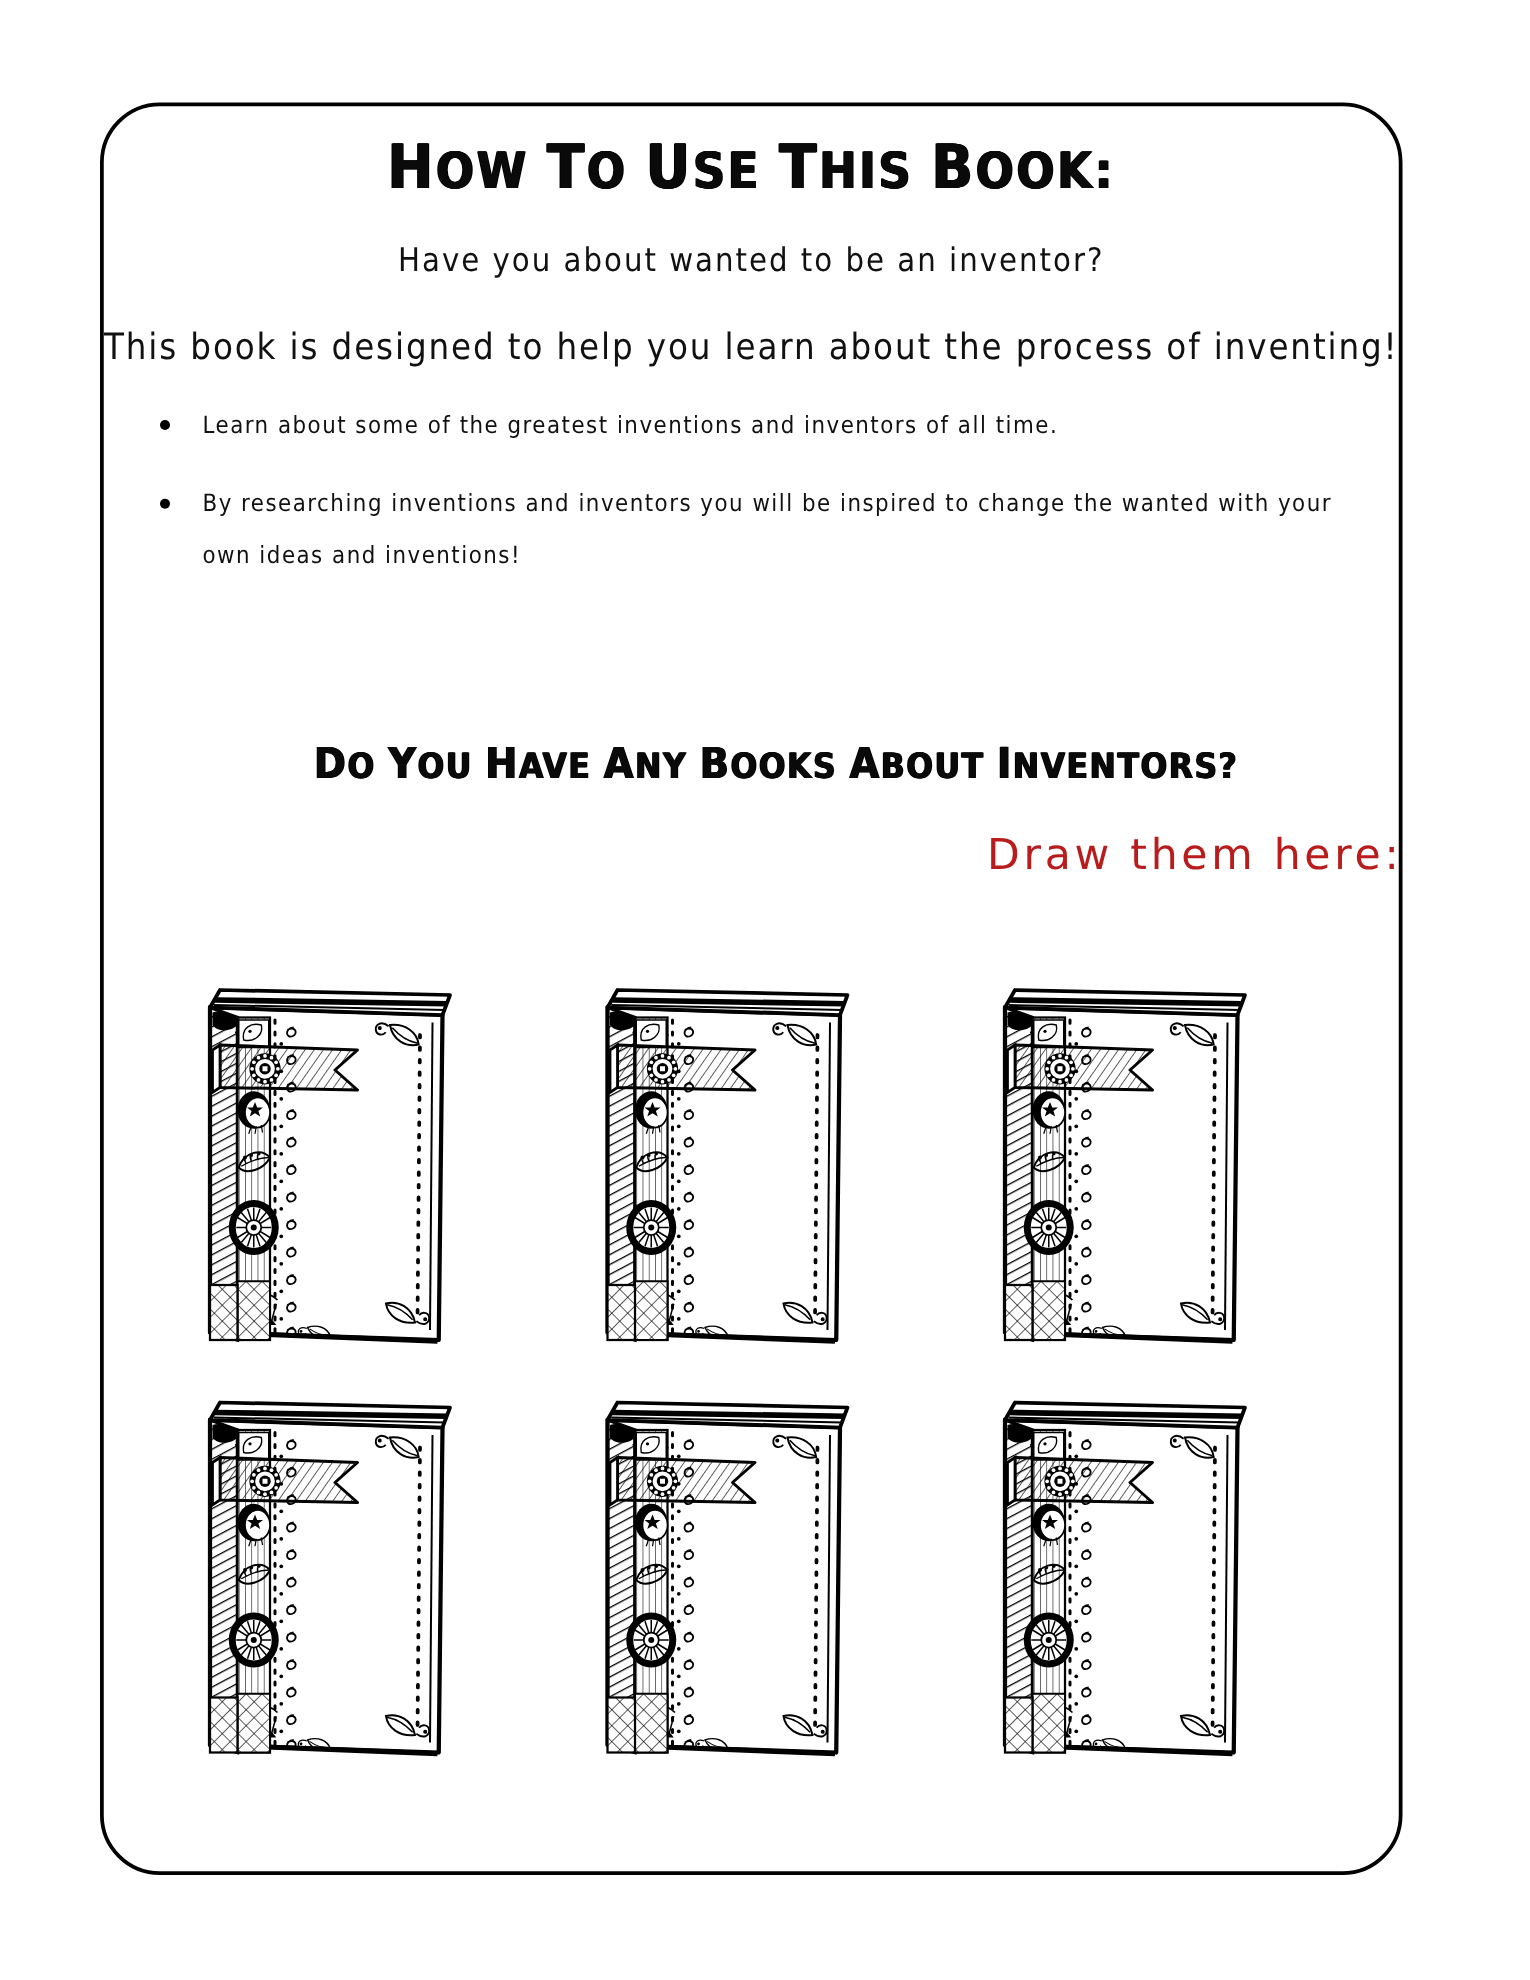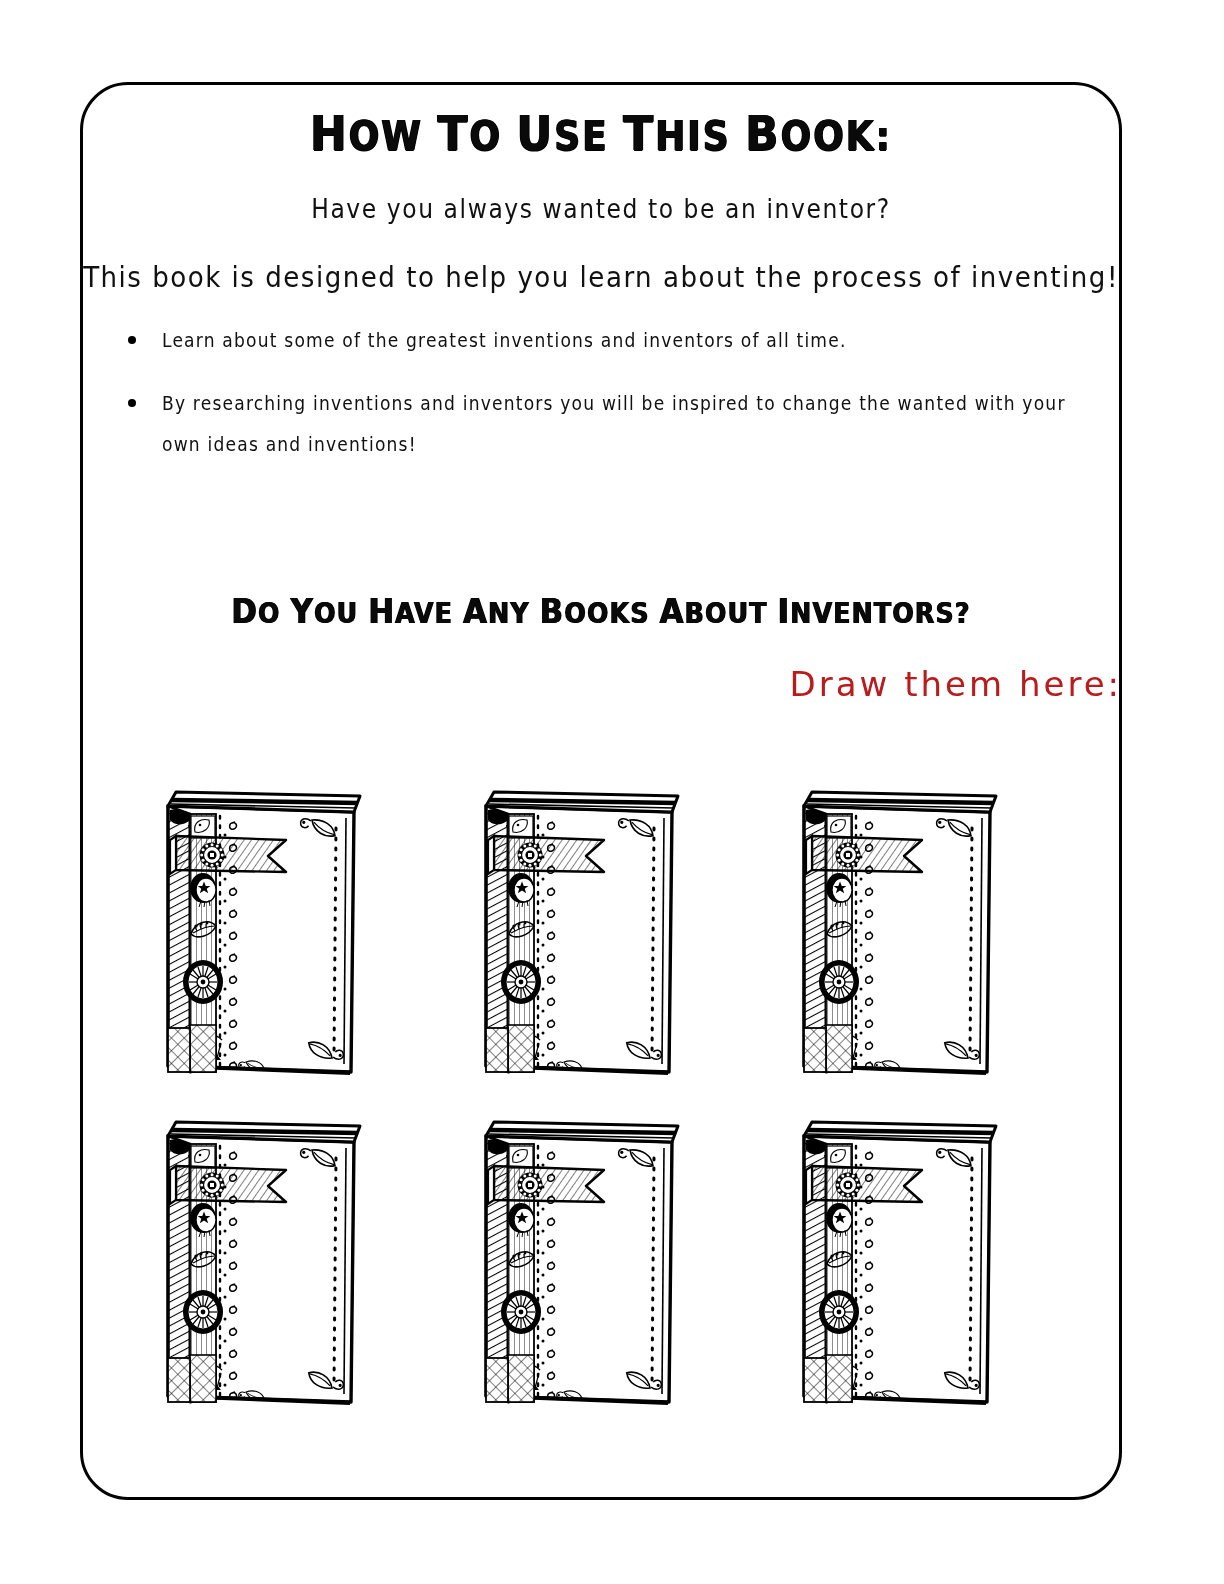--- a/index.html
+++ b/index.html
@@ -69,20 +69,21 @@
   }
 
   .subhead {
     position: absolute;
     left: 0;
     top: 512px;
     width: 100%;
     font-size: 28px;
     letter-spacing: 1.2px;
     text-shadow: 0.6px 0 0 #000, -0.6px 0 0 #000;
+    padding-left: 20px;
   }
 
   
   .hand {
     font-family: "DejaVu Sans Condensed", "Liberation Sans Narrow", "DejaVu Sans", sans-serif;
     font-stretch: condensed;
     color: #111111;
   }
 
   .lead-1 {
@@ -163,21 +164,21 @@
 <body>
 
 <div class="page">
 
   <div class="page-frame"></div>
 
   <div class="content">
 
     <div class="stamp title"><span class="cap">H</span>ow <span class="cap">t</span>o <span class="cap">U</span>se <span class="cap">T</span>his <span class="cap">B</span>ook:</div>
 
-    <div class="hand lead-1">Have you always wanted to be an inventor?</div>
+    <div class="hand lead-1">Have you about wanted to be an inventor?</div>
     <div class="hand lead-2">This book is designed to help you learn about the process of inventing!</div>
 
     <div class="bullets">
       <div class="hand bullet-row">
         <span class="bullet-dot"></span>
         <span>Learn about some of the greatest inventions and inventors of all time.</span>
       </div>
       <div class="hand bullet-row">
         <span class="bullet-dot"></span>
         <span>By researching inventions and inventors you will be inspired to change the wanted with your own ideas and inventions!</span>

